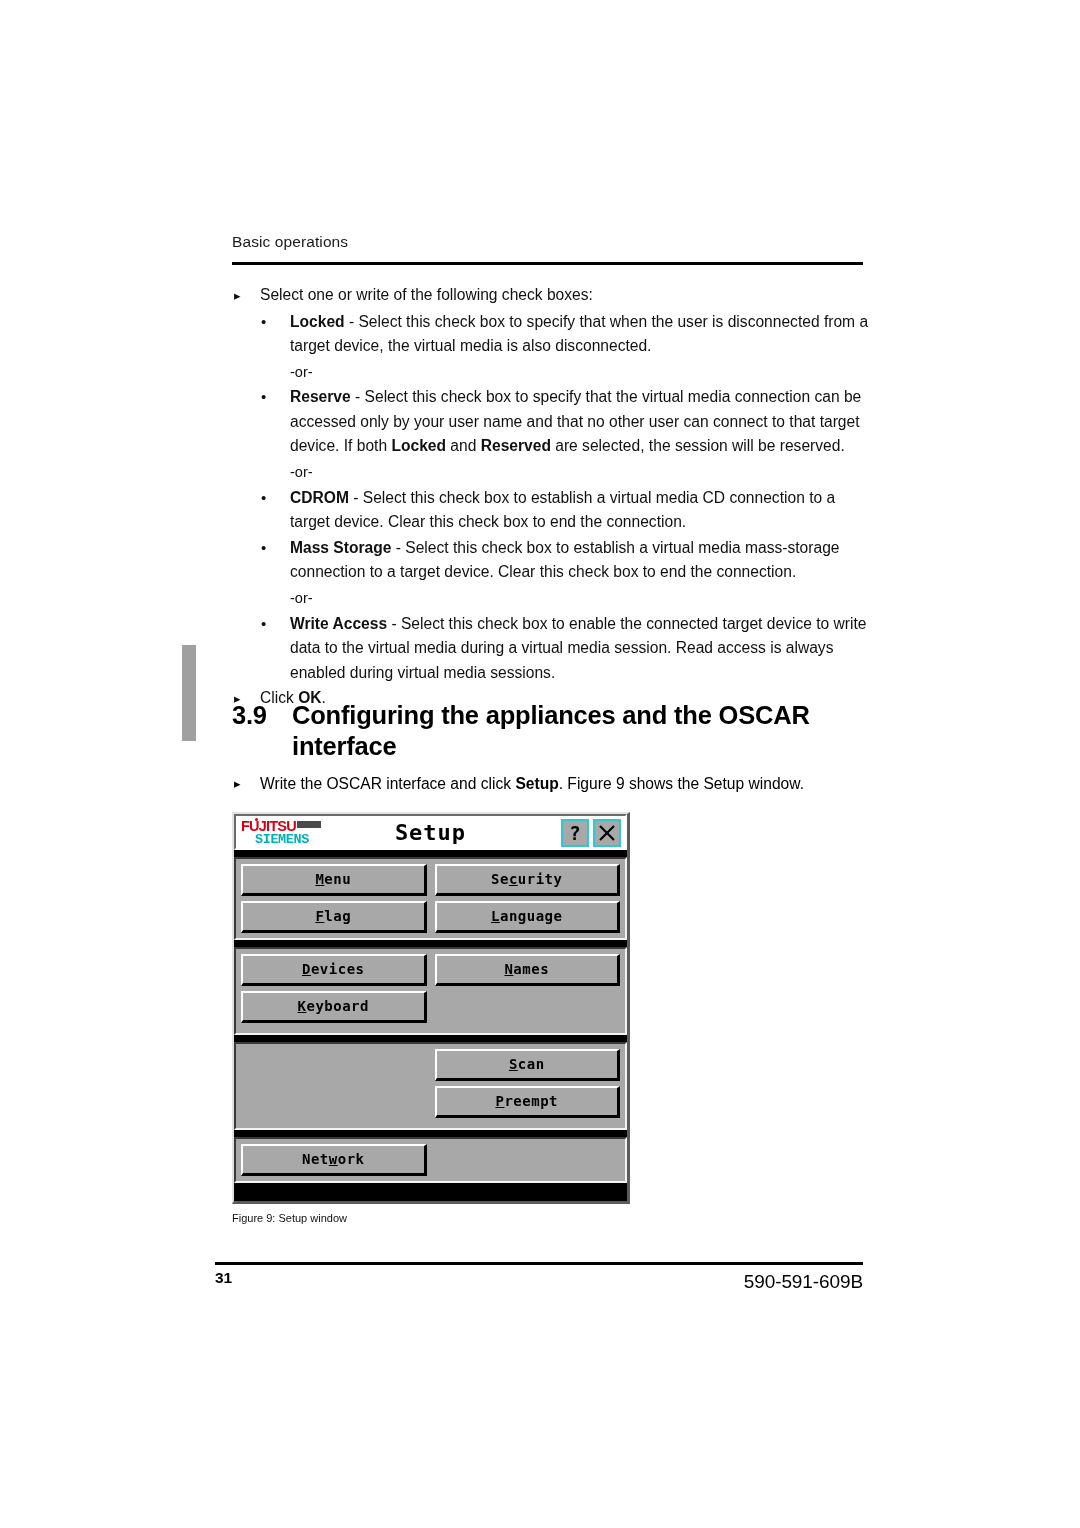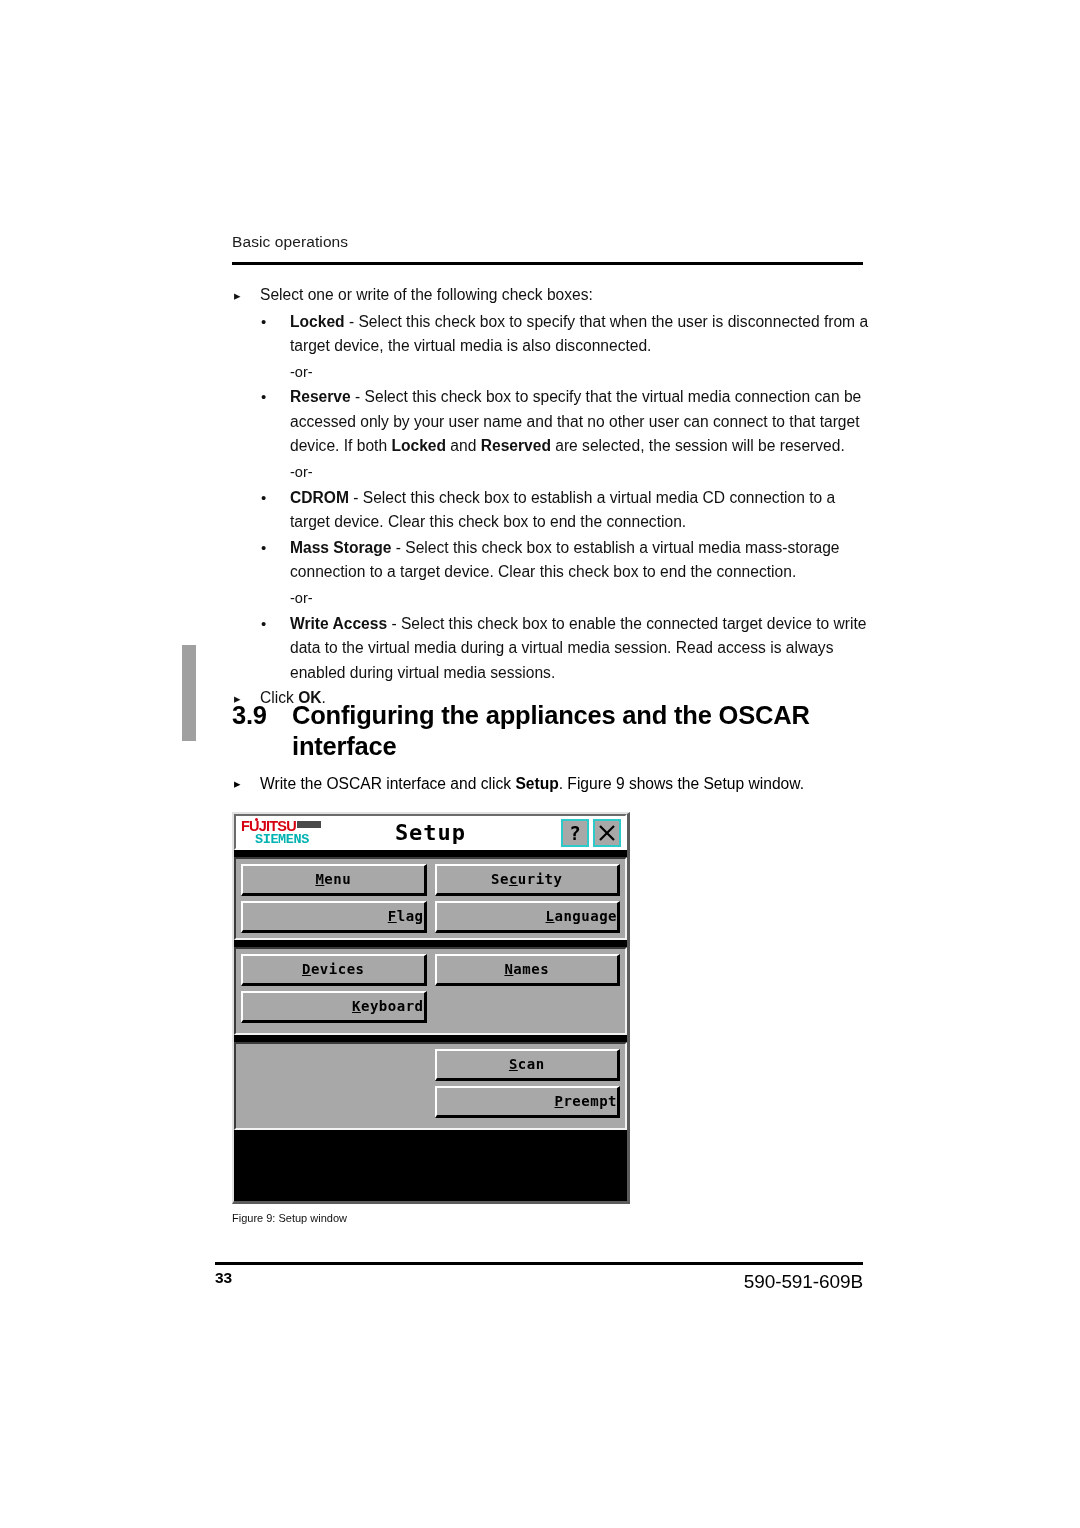--- a/index.html
+++ b/index.html
@@ -285,21 +285,21 @@
     font-weight: bold;
     font-size: 14px;
     color: #000;
     text-align: center;
     line-height: 27px;
     margin-bottom: 5px;
     letter-spacing: 0.5px;
     cursor: default;
   }
   .obtn u { text-decoration: underline; }
-  .obtn.last { margin-bottom: 0; text-align: right; }
+  .obtn.last { margin-bottom: 0; }
   .spacer-btn { height: 32px; margin-bottom: 5px; }
 
   
   .fig-caption {
     position: absolute;
     left: 228px;
     top: 1212px;
     font-size: 11px;
     color: #111;
   }
@@ -446,22 +446,28 @@
       <div class="panel-col left">
         <div class="spacer-btn"></div>
         <div class="spacer-btn"></div>
       </div>
       <div class="panel-col right">
         <div class="obtn"><u>S</u>can</div>
         <div class="obtn last"><u>P</u>reempt</div>
       </div>
     </div>
 
+    <div class="panel">
+      <div class="panel-col left">
+        <div class="obtn last">Net<u>w</u>ork</div>
+      </div>
+      <div class="panel-col right"></div>
+    </div>
 
   </div>
 
   <div class="fig-caption">Figure 9: Setup window</div>
 
   <div class="footer-rule"></div>
-  <div class="footer-page">33</div>
+  <div class="footer-page">31</div>
   <div class="footer-doc">590-591-609B</div>
 
 </div>
 
 </body></html>

